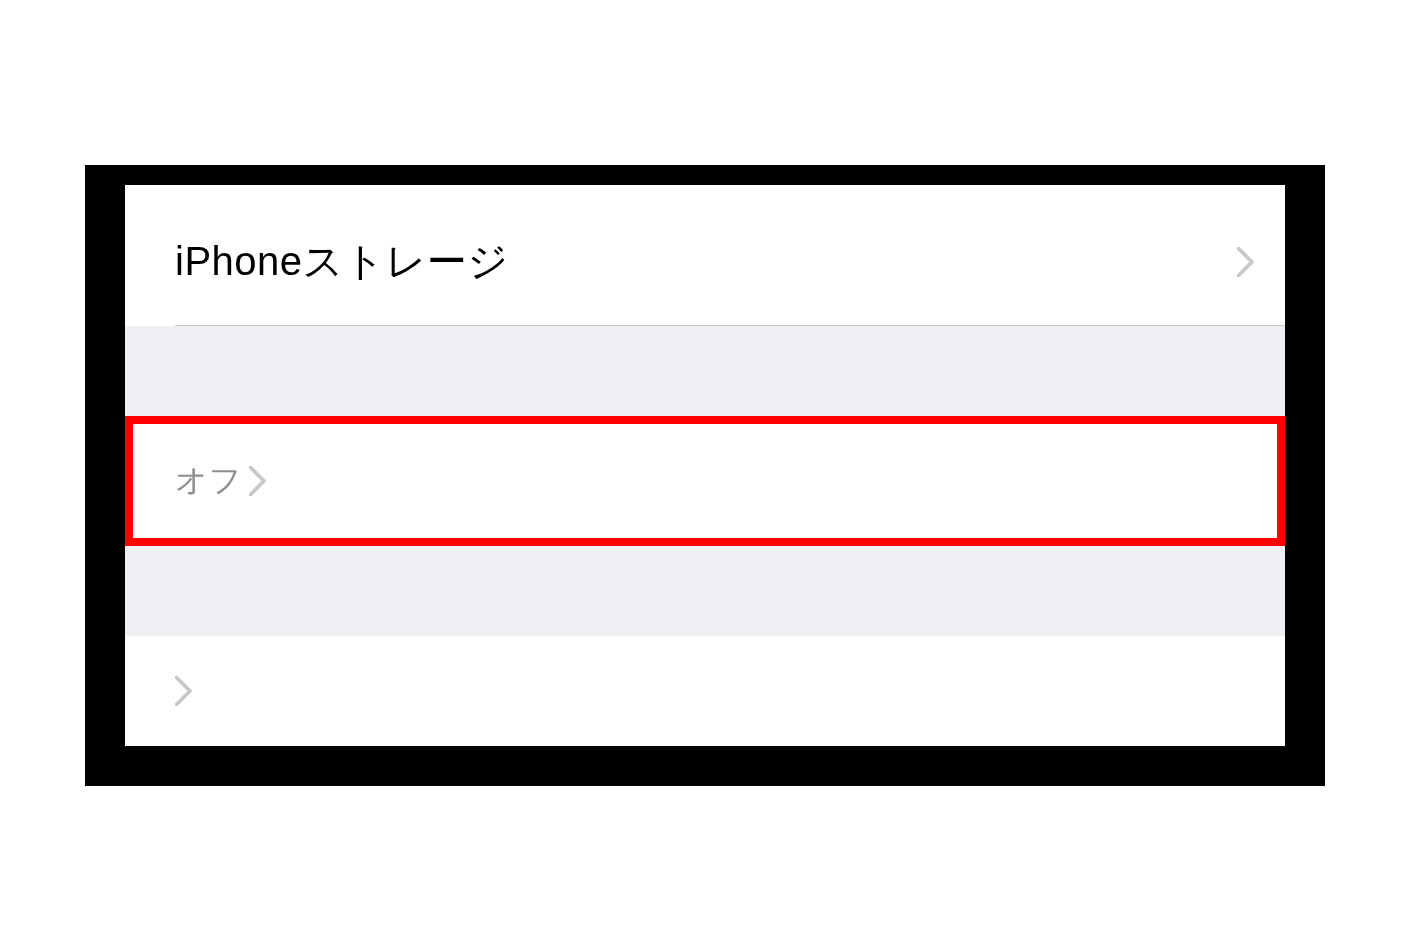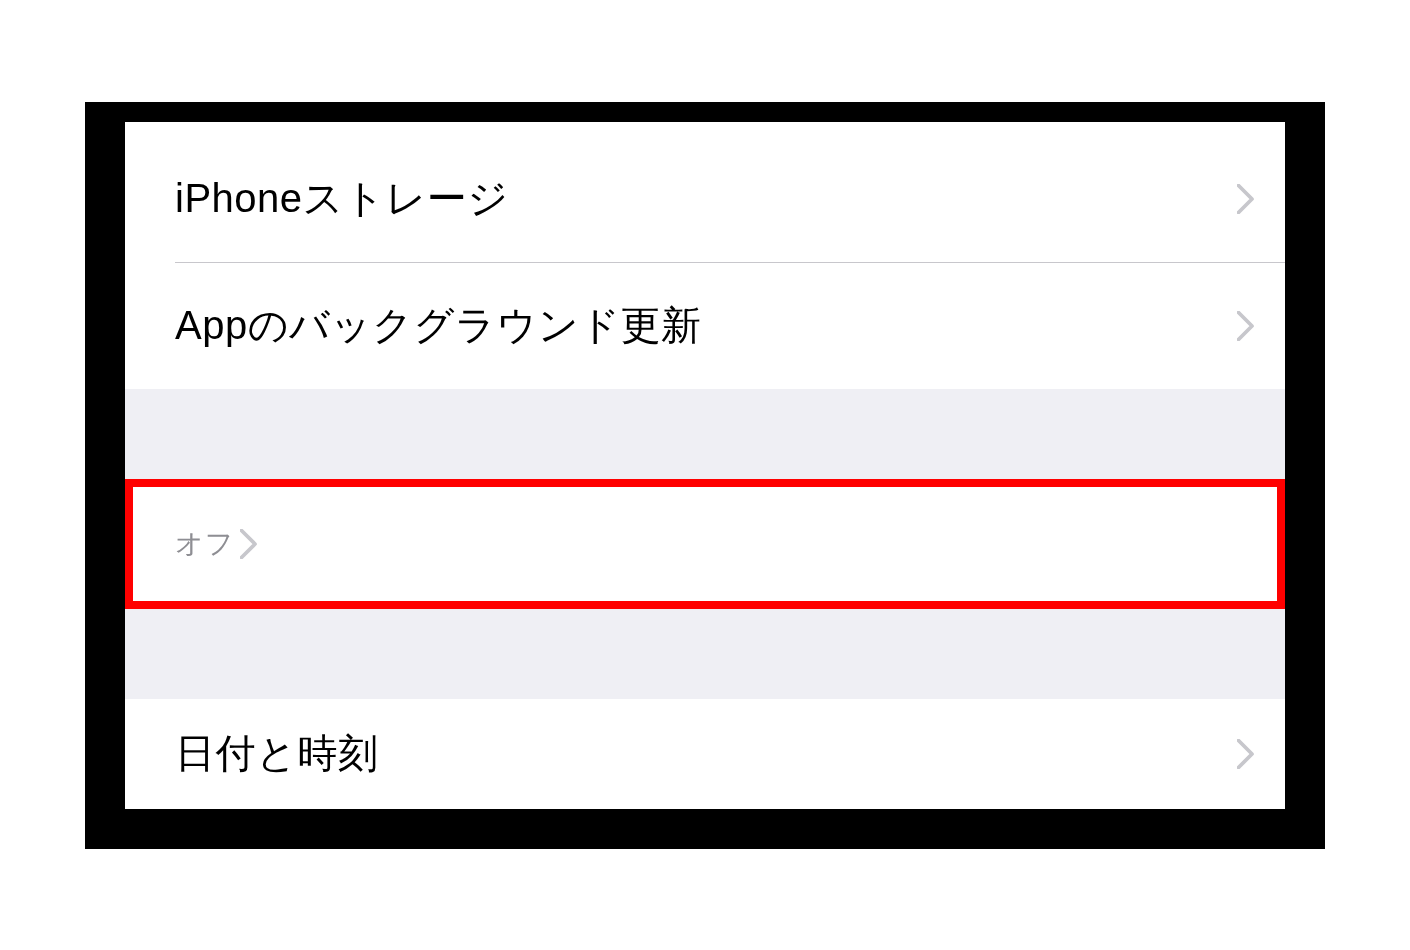--- a/index.html
+++ b/index.html
@@ -37,21 +37,21 @@
       cursor: pointer;
     }
     .row-label {
       font-size: 40px;
       font-weight: 400;
       color: #000;
       letter-spacing: 0.5px;
       flex: 1;
     }
     .row-value {
-      font-size: 28px;
+      font-size: 32px;
       color: #8e8e93;
       margin-right: 6px;
       letter-spacing: 1px;
     }
     .separator {
       height: 1px;
       background: #c8c7cc;
       margin-left: 50px;
     }
     .gap {
@@ -97,48 +97,39 @@
     <div class="group">
       <div class="row">
         <span class="row-label">iPhoneストレージ</span>
         <span class="chevron">
           <svg viewBox="0 0 12 20">
               <path d="M1 1 L10 10 L1 19" fill="none" stroke="#c7c7cc" stroke-width="2.5" stroke-linecap="round" stroke-linejoin="round"></path>
             </svg>
         </span>
       </div>
       <div class="separator"></div>
-      <div class="row">
-        <span class="row-label">Appのバックグラウンド更新</span>
-        <span class="chevron">
-          <svg viewBox="0 0 12 20">
-              <path d="M1 1 L10 10 L1 19" fill="none" stroke="#c7c7cc" stroke-width="2.5" stroke-linecap="round" stroke-linejoin="round"></path>
-            </svg>
-        </span>
-      </div>
     </div>
 
     <div class="gap"></div>
 
     <div class="group highlight-box">
       <div class="row">
         <span class="row-value">オフ</span>
         <span class="chevron">
           <svg viewBox="0 0 12 20">
               <path d="M1 1 L10 10 L1 19" fill="none" stroke="#c7c7cc" stroke-width="2.5" stroke-linecap="round" stroke-linejoin="round"></path>
             </svg>
         </span>
       </div>
     </div>
 
     <div class="gap"></div>
 
     <div class="group">
       <div class="row" style="height:110px">
-        <span class="row-label">日付と時刻</span>
         <span class="chevron">
           <svg viewBox="0 0 12 20">
               <path d="M1 1 L10 10 L1 19" fill="none" stroke="#c7c7cc" stroke-width="2.5" stroke-linecap="round" stroke-linejoin="round"></path>
             </svg>
         </span>
       </div>
     </div>
 
   </div>
 </div>

